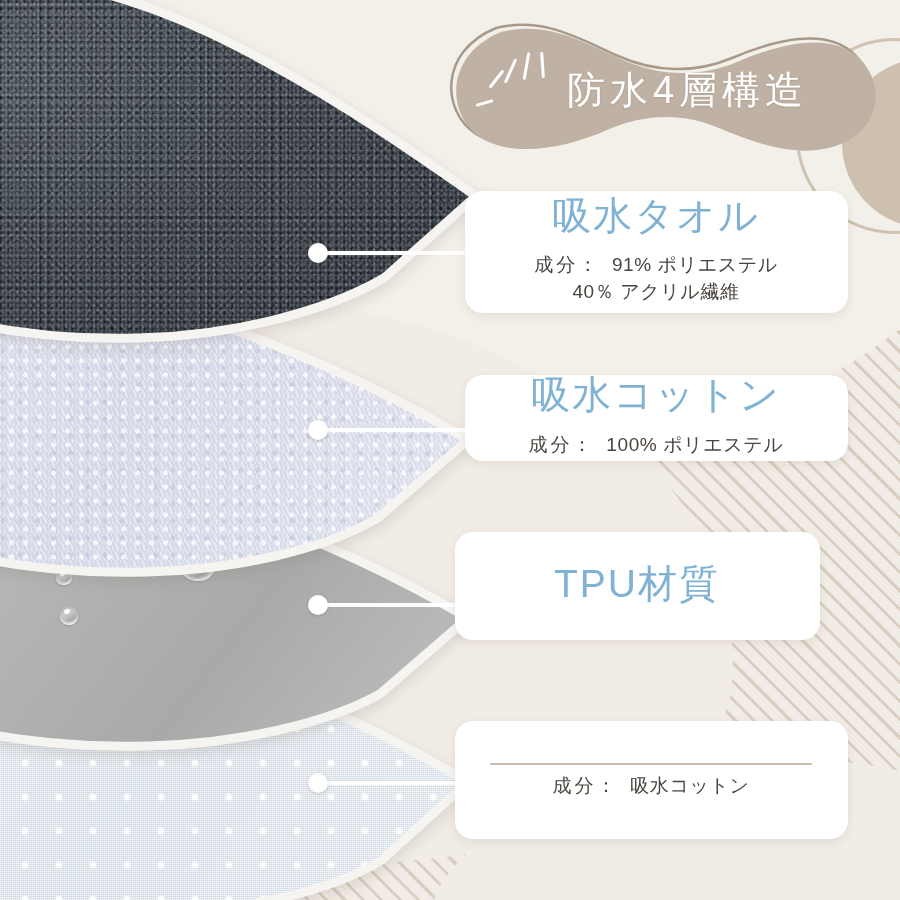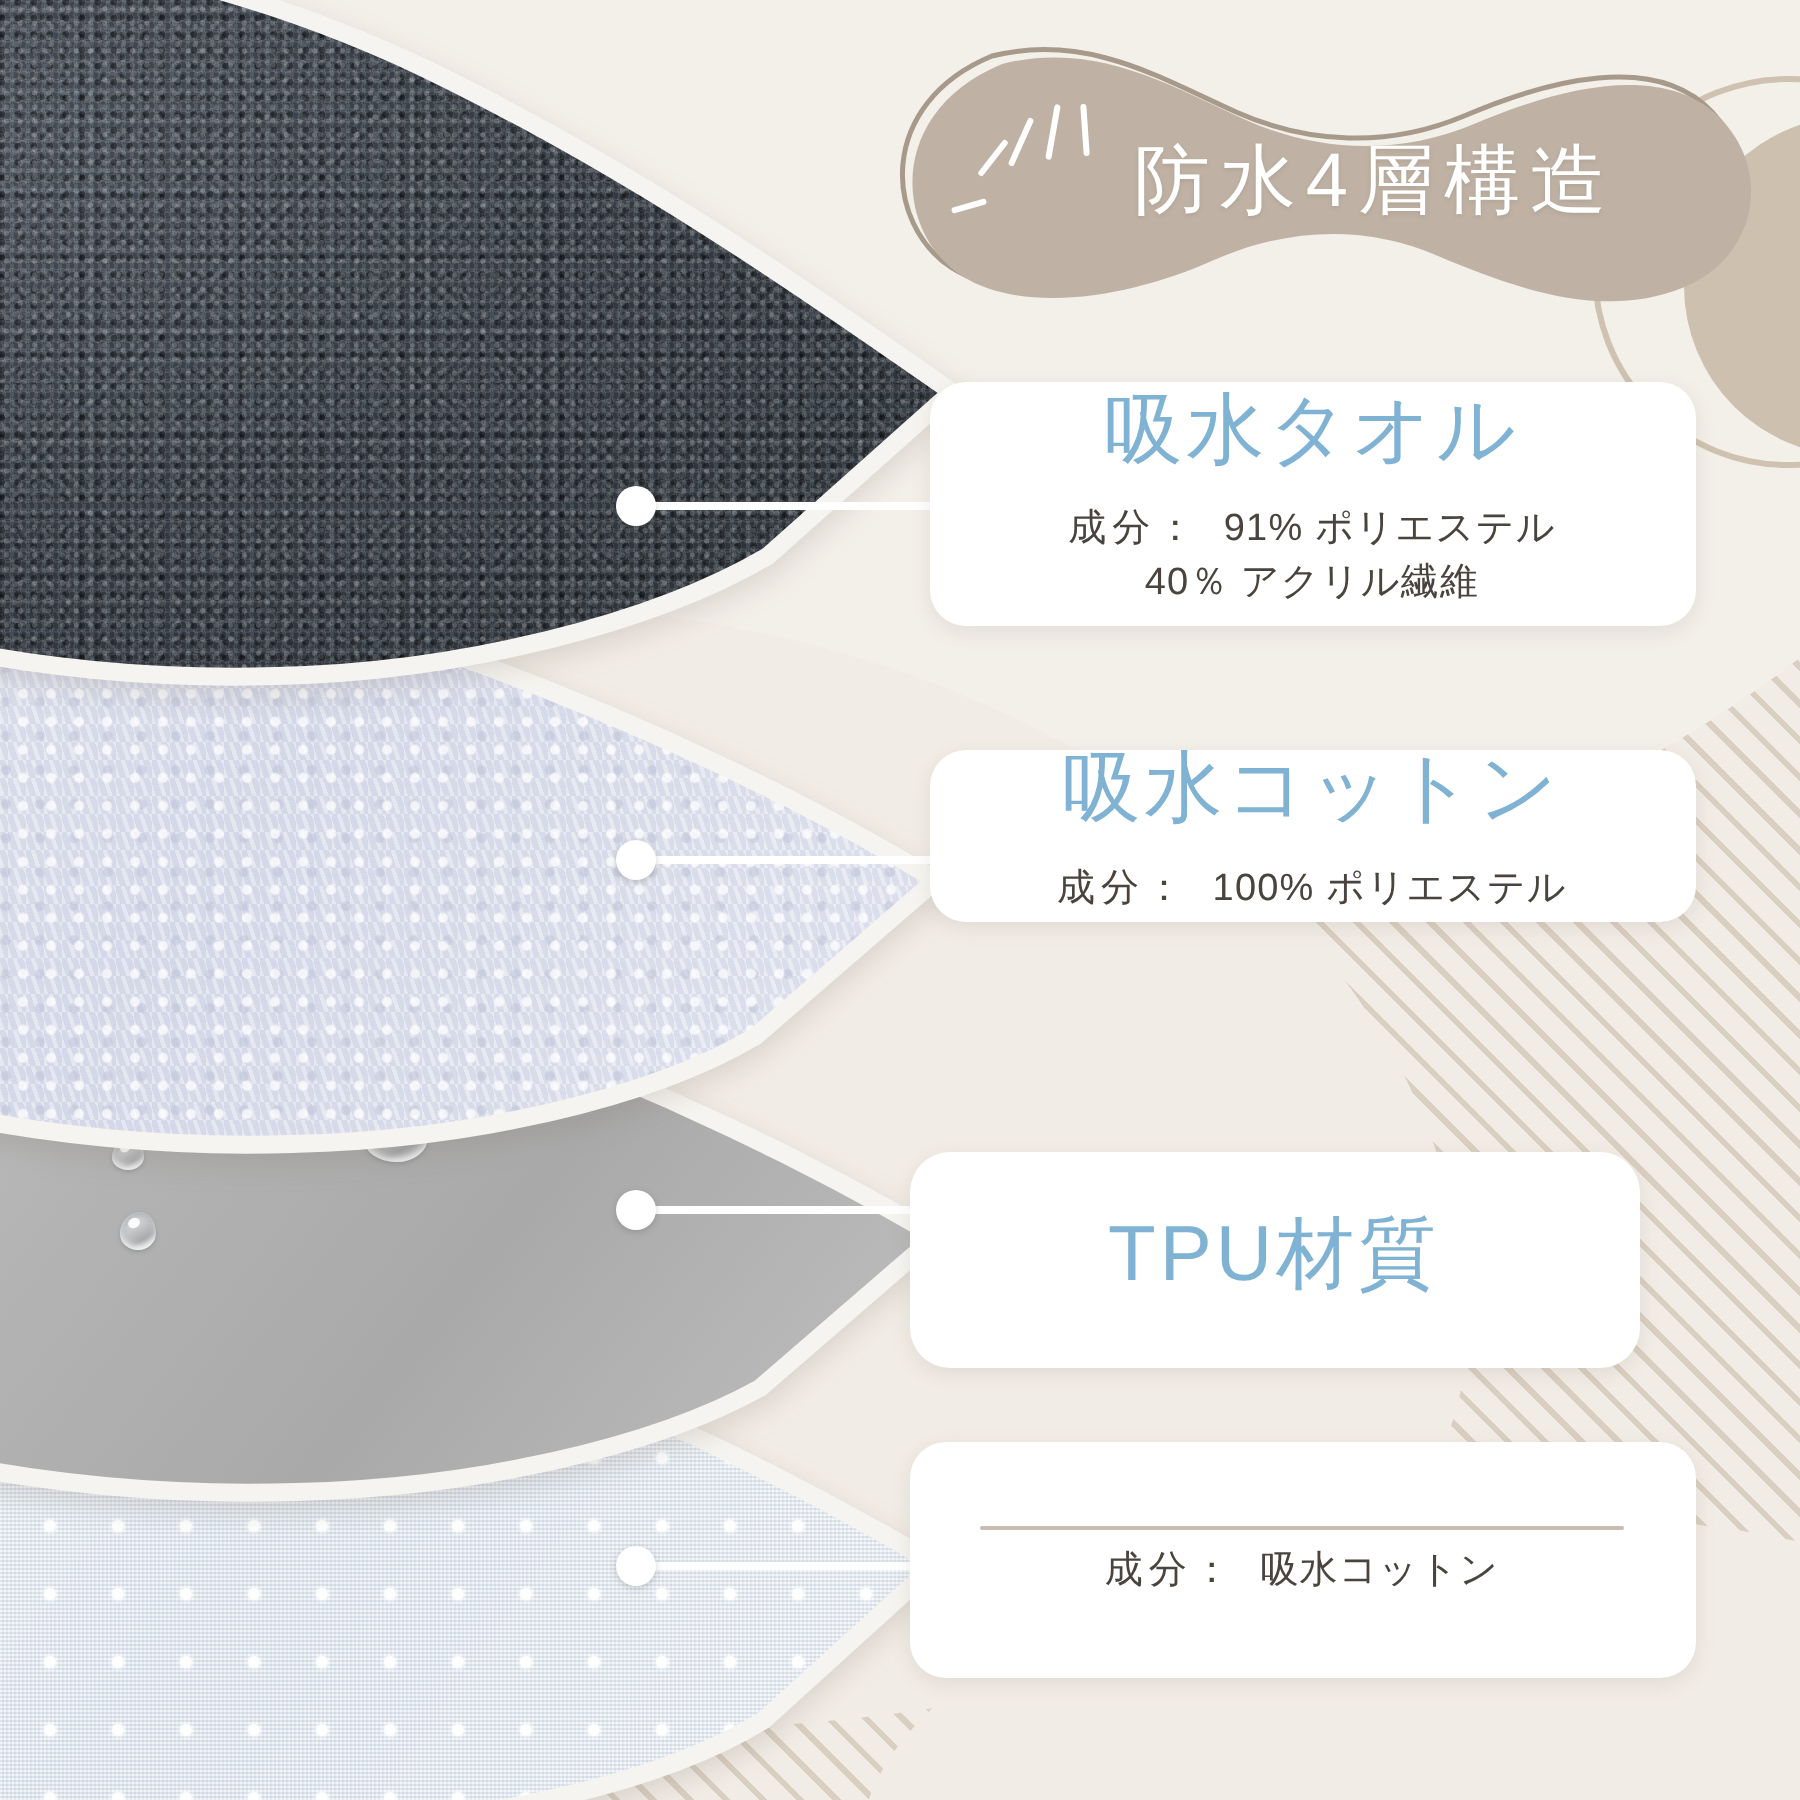--- a/index.html
+++ b/index.html
@@ -347,21 +347,21 @@
   </div>
 
   <div class="card" style="left:465px; top:375px; width:383px; height:86px;">
     <div class="card-title">吸水コットン</div>
     <div class="card-rule"></div>
     <div class="card-body">
       <div><span class="lbl">成分：</span>&nbsp;&nbsp;<span>100% ポリエステル</span></div>
     </div>
   </div>
 
-  <div class="card" style="left:455px; top:576px; width:365px; height:108px;border-radius:20px;">
+  <div class="card" style="left:455px; top:532px; width:365px; height:108px;">
     <div class="card-title">TPU材質</div>
   </div>
 
   <div class="card" style="left:455px; top:721px; width:393px; height:118px;">
     <div class="card-rule"></div>
     <div class="card-body">
       <div><span class="lbl">成分：</span>&nbsp;&nbsp;<span>吸水コットン</span></div>
     </div>
   </div>
 

